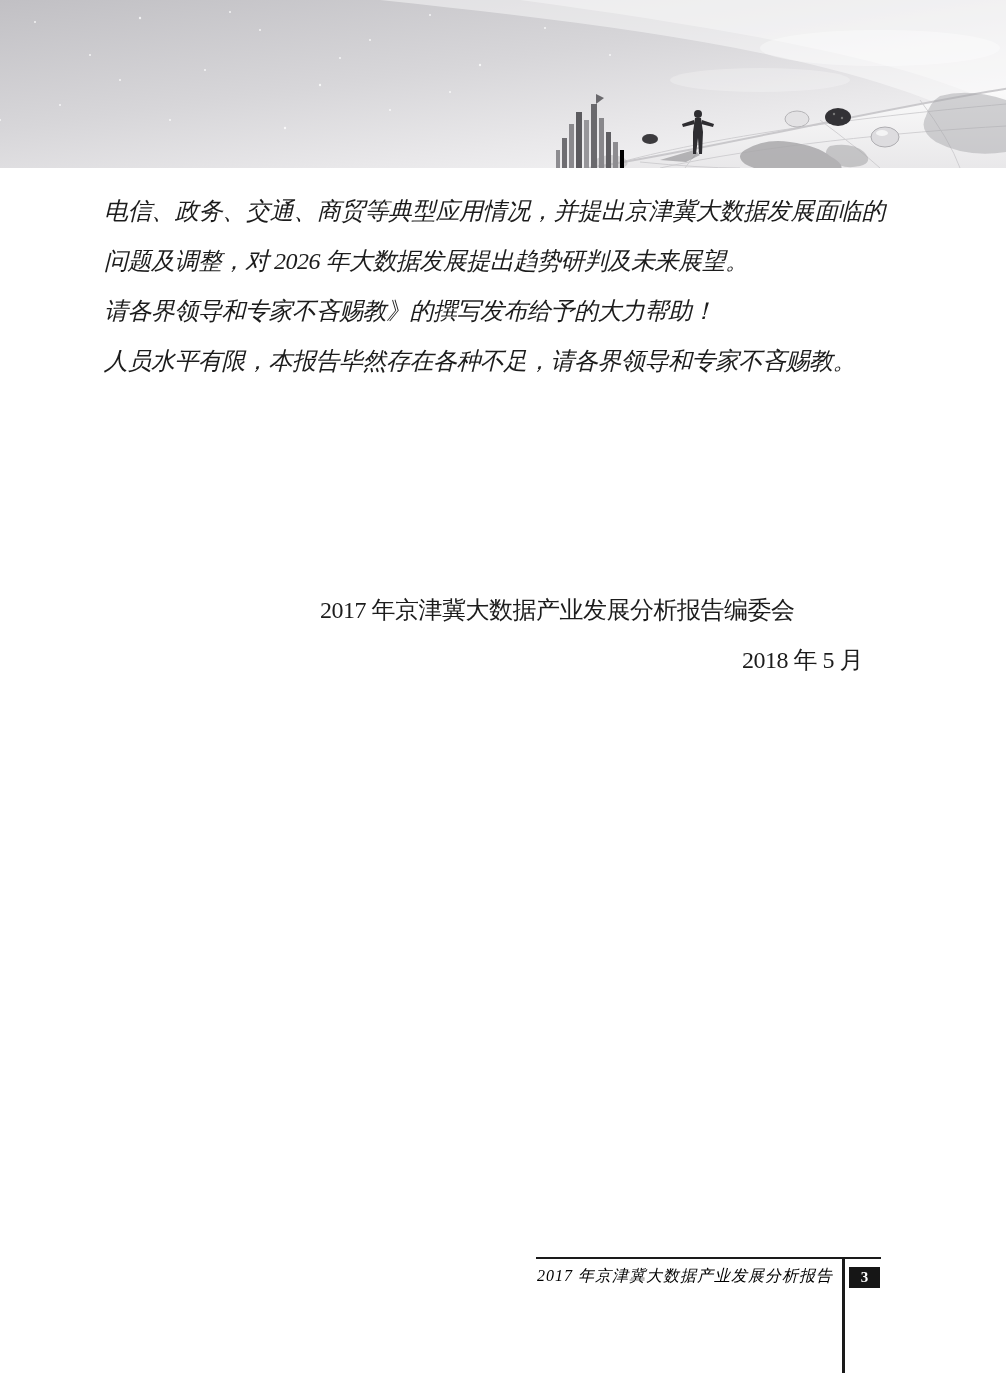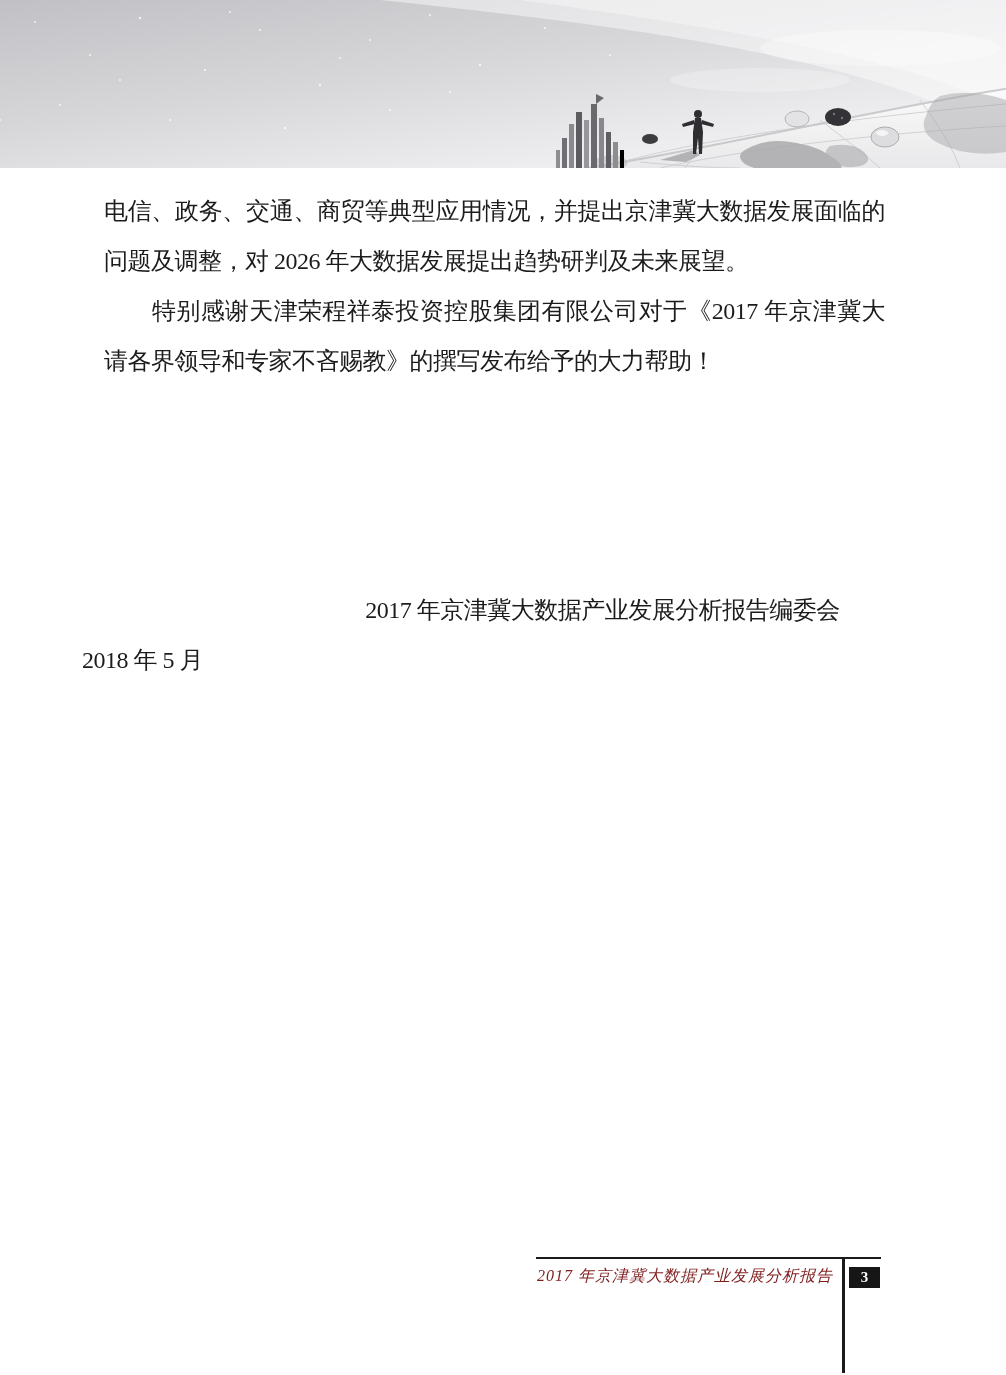--- a/index.html
+++ b/index.html
@@ -14,50 +14,51 @@
   .header-banner{
     position:absolute;left:0;top:0;width:1006px;height:168px;overflow:hidden;
   }
   .header-banner svg{display:block;}
 
   
   .body-text{
     position:absolute;left:104px;top:186px;width:781px;
     font-size:24px;line-height:50px;letter-spacing:-0.5px;
     color:#1c1c1c;
+    font-style:italic;
   }
   .t-line{white-space:nowrap;}
   .t-line.justify{
     text-align:justify;
     text-align-last:justify;
     white-space:normal;
   }
   .t-line.left{text-align:left;}
   .t-line.indent{text-indent:48px;}
 
   
   .signature{
     position:absolute;left:104px;top:585px;width:781px;
     font-size:24px;line-height:50px;letter-spacing:-0.5px;
   }
-  .sig-line1{text-align:center;padding-left:216px;}
-  .sig-line2{text-align:left;position:relative;left:-22px;}
+  .sig-line1{text-align:left;padding-left:216px;}
+  .sig-line2{text-align:right;position:relative;left:-22px;}
 
   
   .footer-rule{
     position:absolute;left:536px;top:1257px;width:345px;height:2px;
     background:#1a1a1a;
   }
   .footer-vline{
     position:absolute;left:842px;top:1257px;width:3px;height:116px;
     background:#1a1a1a;
   }
   .footer-title{
     position:absolute;right:173px;top:1266px;
-    font-size:16px;letter-spacing:1px;color:#7f1d1d;
+    font-size:16px;letter-spacing:1px;color:#000000;
     font-style:italic;
     font-family:"Liberation Serif","DejaVu Serif",serif;
     white-space:nowrap;
   }
   .page-number-box{
     position:absolute;left:849px;top:1267px;width:31px;height:21px;
     background:#161616;color:#ffffff;
     display:flex;align-items:center;justify-content:center;
     font-size:15px;font-weight:bold;
   }
@@ -164,22 +165,22 @@
           <path d="M 694,120 l -12,4 l 1,3 l 12,-3 z"></path>
           <path d="M 702,120 l 12,4 l -1,3 l -12,-3 z"></path>
         </g>
       </g>
     </svg>
   </div>
 
   <div class="body-text">
     <div class="t-line justify">电信、政务、交通、商贸等典型应用情况，并提出京津冀大数据发展面临的</div>
     <div class="t-line left">问题及调整，对 2026 年大数据发展提出趋势研判及未来展望。</div>
-    <div class="t-line justify indent">特别感谢天津荣程祥泰投资控股集团有限公司对于《2017 年京津冀大</div>
     <div class="t-line left">请各界领导和专家不吝赐教》的撰写发布给予的大力帮助！</div>
+    <div class="t-line left">人员水平有限，本报告毕然存在各种不足，请各界领导和专家不吝赐教。</div>
   </div>
 
   <div class="signature">
     <div class="sig-line1">2017 年京津冀大数据产业发展分析报告编委会</div>
     <div class="sig-line2">2018 年 5 月</div>
   </div>
 
   <div class="footer-rule"></div>
   <div class="footer-vline"></div>
   <div class="footer-title">2017 年京津冀大数据产业发展分析报告</div>

